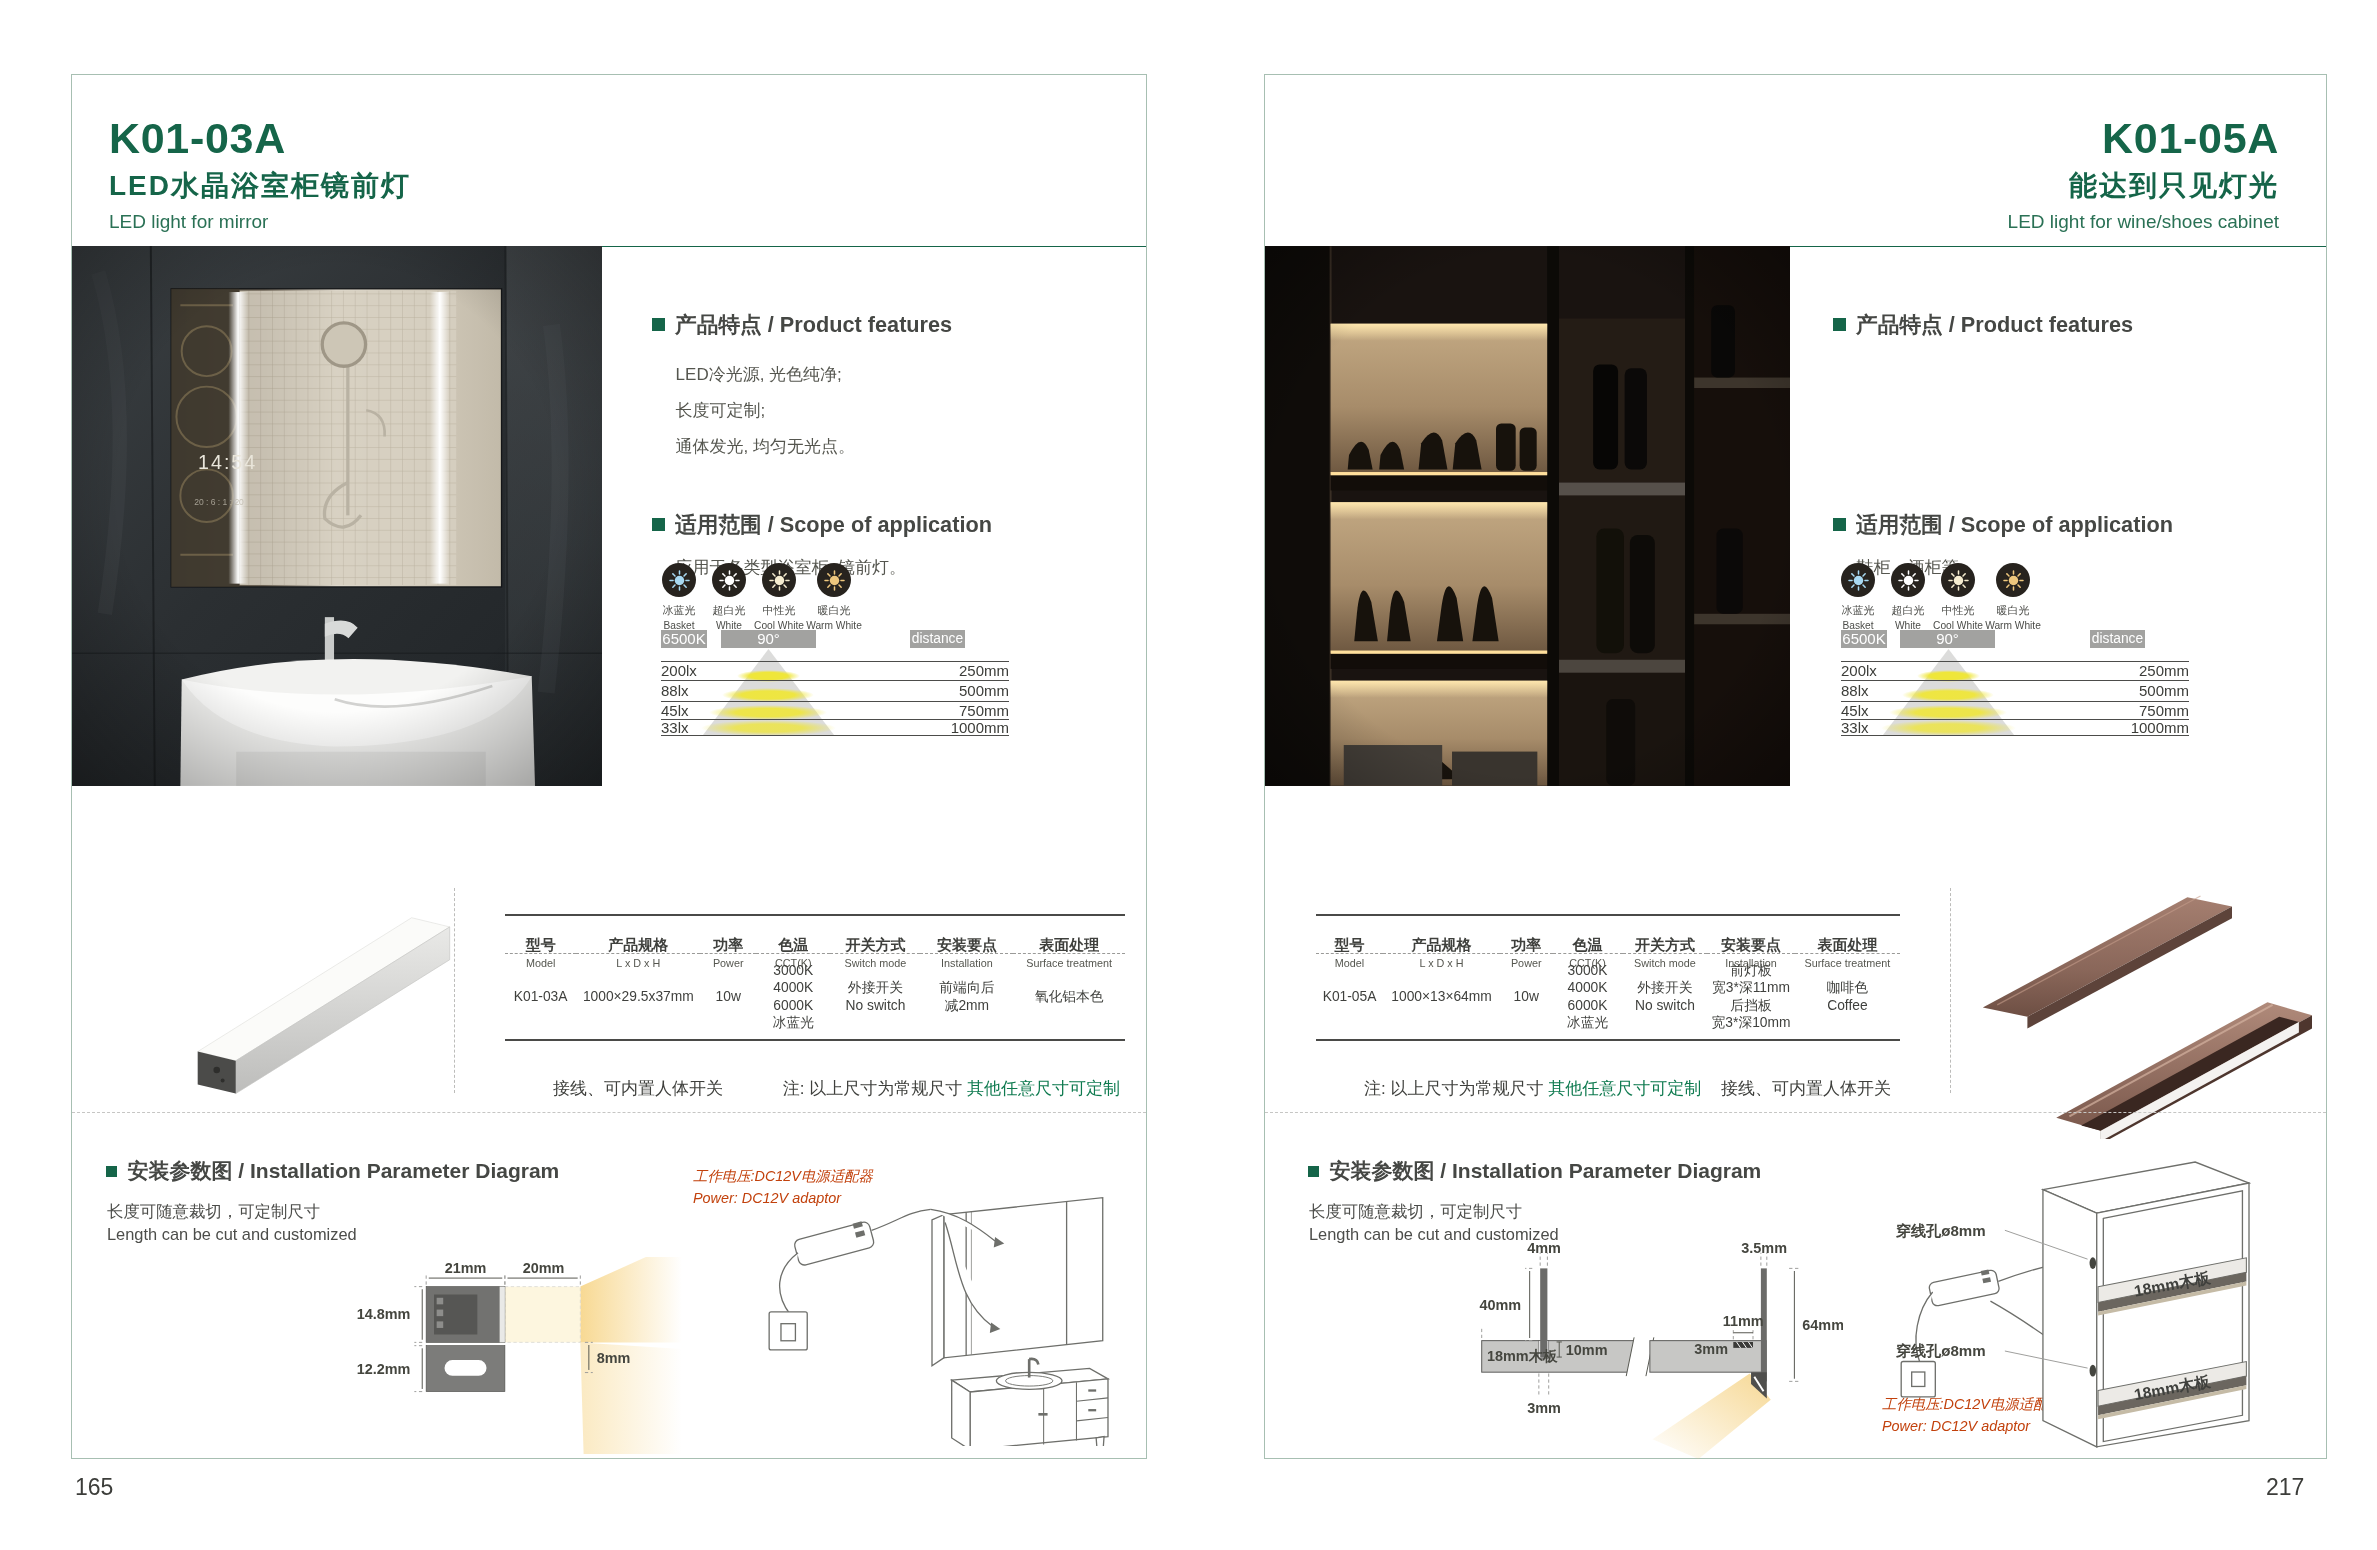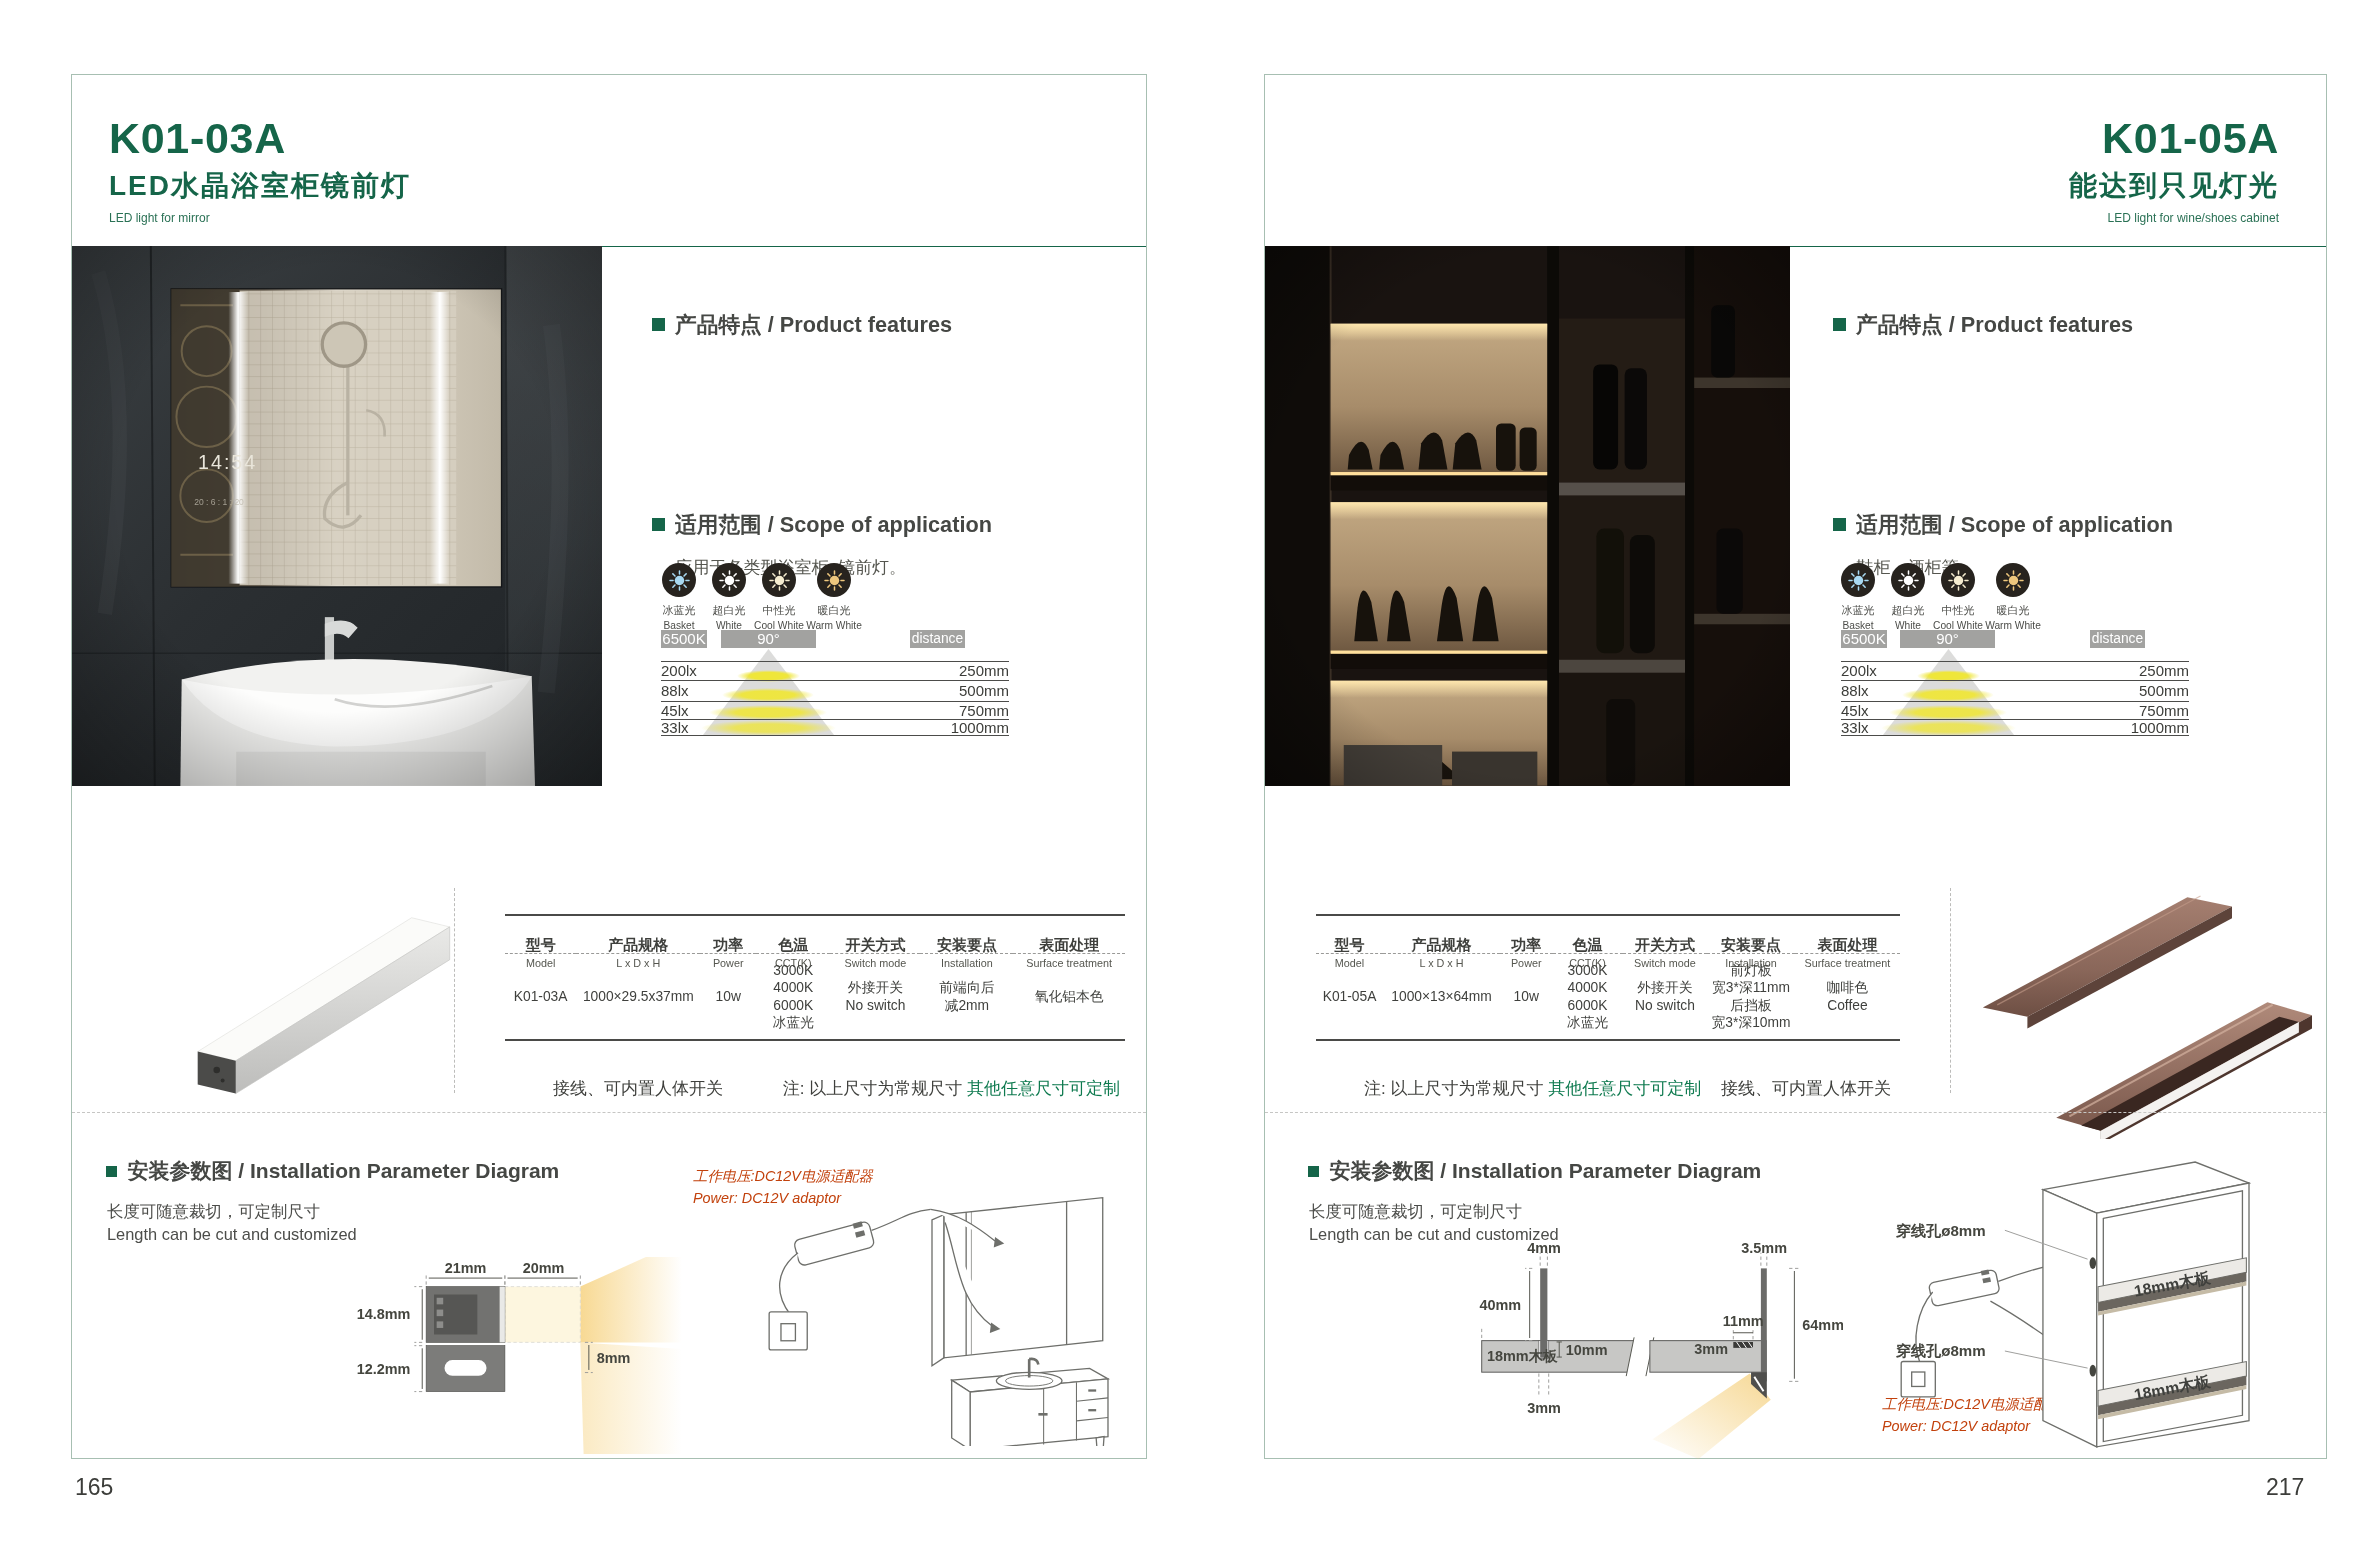--- a/index.html
+++ b/index.html
@@ -4,21 +4,21 @@
 <style>
   html,body{margin:0;padding:0;background:#ffffff;}
   body{width:2377px;height:1550px;position:relative;font-family:"Liberation Sans",sans-serif;overflow:hidden;}
   .page{position:absolute;top:74px;height:1385px;background:#fff;border:1.3px solid #a7bfb2;box-sizing:border-box;}
   #pageL{left:71px;width:1076px;}
   #pageR{left:1264px;width:1063px;}
   .abs{position:absolute;}
   
   .model{font-size:43px;font-weight:bold;color:#156549;line-height:1.04;letter-spacing:0.7px;}
   .sub-cn{font-size:28px;font-weight:bold;color:#156549;margin-top:6.6px;letter-spacing:2px;}
-  .sub-en{font-size:12px;color:#2a7155;margin-top:5.3px;}
+  .sub-en{font-size:19px;color:#2a7155;margin-top:5.3px;}
   .header-rule{position:absolute;left:0;right:0;top:171px;height:1.3px;background:#156549;}
   .t-right{text-align:right;}
   
   .photo{position:absolute;top:171px;left:0;overflow:hidden;background:#222;}
   
   .sec-h{display:flex;align-items:center;gap:10.5px;font-size:21.7px;font-weight:bold;color:#454744;white-space:nowrap;}
   .sec-h .sq{width:12.5px;height:12.5px;background:#156549;flex:0 0 auto;}
   .feat-line{font-size:17px;color:#55564f;white-space:pre-line;}
   .featL .feat-line{line-height:36px;}
   .featR .feat-line{line-height:30px;margin-bottom:11px;}
@@ -143,20 +143,25 @@
         <path d="M400,690 q90,30 240,-20" stroke="#d2d2d0" stroke-width="4" fill="none"></path>
       </g>
       <rect x="0" y="0" width="807" height="822" fill="url(#vig)"></rect>
     </svg>
   </div>
 
   <div class="abs featL" style="left:580px;top:235px;">
     <div class="sec-h">
       <span class="sq"></span>
       <span>产品特点 / Product features</span>
+    </div>
+    <div style="margin:18.4px 0 0 23.6px;">
+      <div class="feat-line">LED冷光源, 光色纯净;</div>
+      <div class="feat-line">长度可定制;</div>
+      <div class="feat-line">通体发光, 均匀无光点。</div>
     </div>
   </div>
   <div class="abs" style="left:580px;top:435px;">
     <div class="sec-h">
       <span class="sq"></span>
       <span>适用范围 / Scope of application</span>
     </div>
     <div class="scope-text" style="margin:17px 0 0 23.6px;">应用于各类型浴室柜, 镜前灯。</div>
   </div>
 

